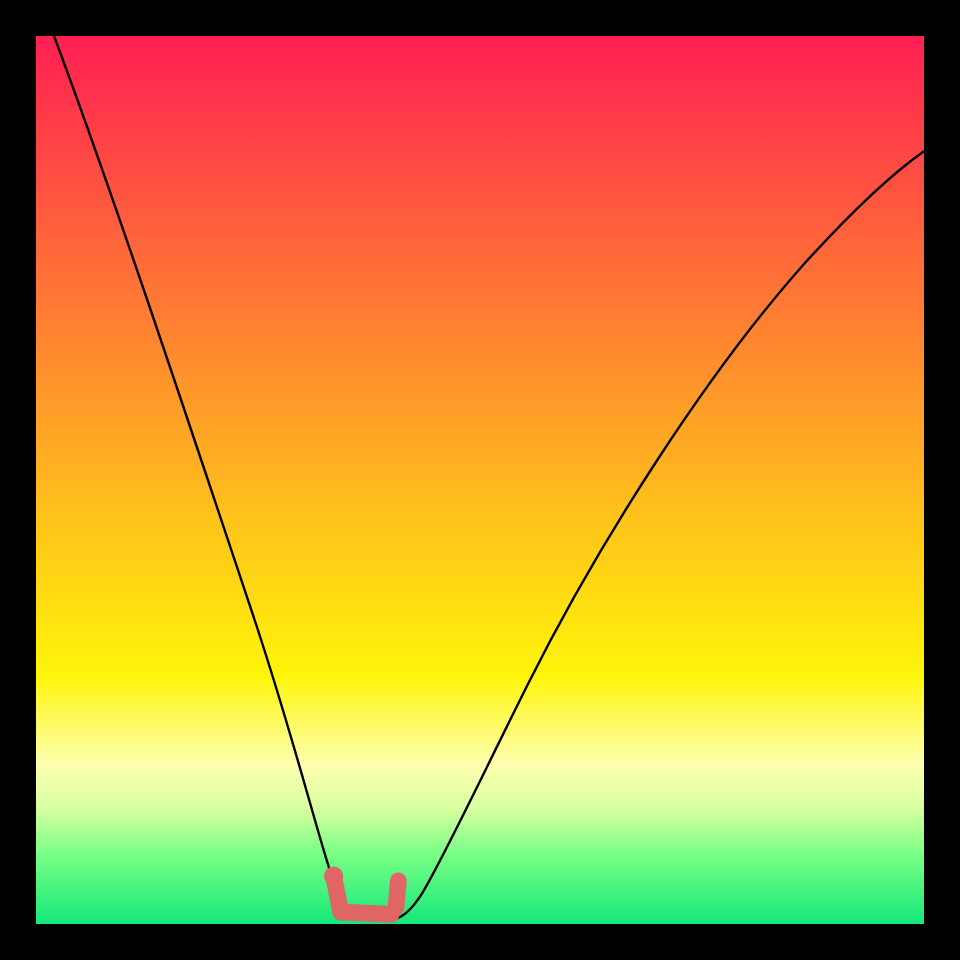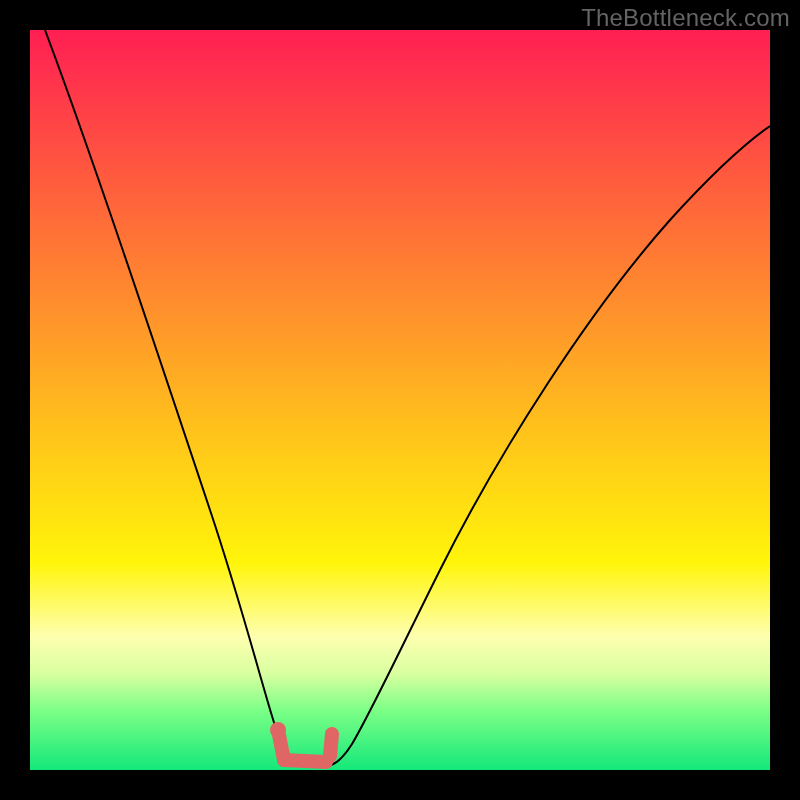--- a/index.html
+++ b/index.html
@@ -63,21 +63,20 @@
     fill: none;
   }
   .marker-dot {
     fill: #e06666;
   }
 </style>
 </head>
 <body>
 
 <div class="frame">
-  <div class="watermark">TheBottleneck.com</div>
   <div class="plot-area">
     <svg class="curve" viewBox="0 0 740 740">
       <path class="line" d="M 15 0
            C 60 120, 120 300, 180 480
            C 210 570, 228 640, 242 686
            C 248 706, 252 718, 258 726
            C 262 732, 268 736, 276 736
            L 296 736
            C 304 736, 312 730, 322 714
            C 340 684, 370 620, 410 540

